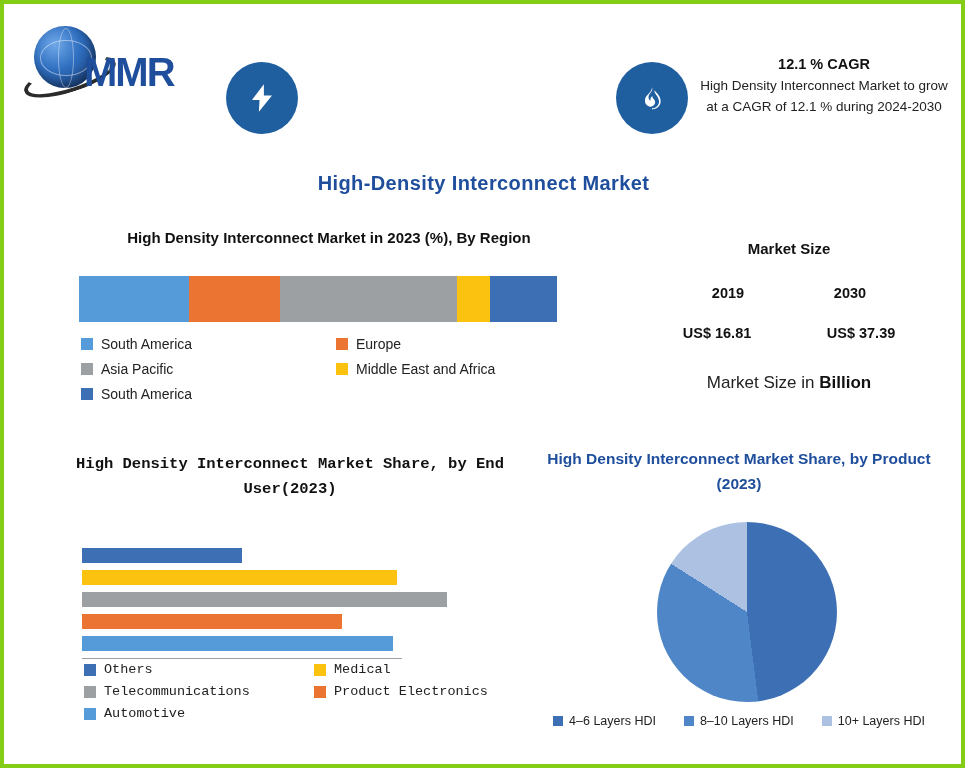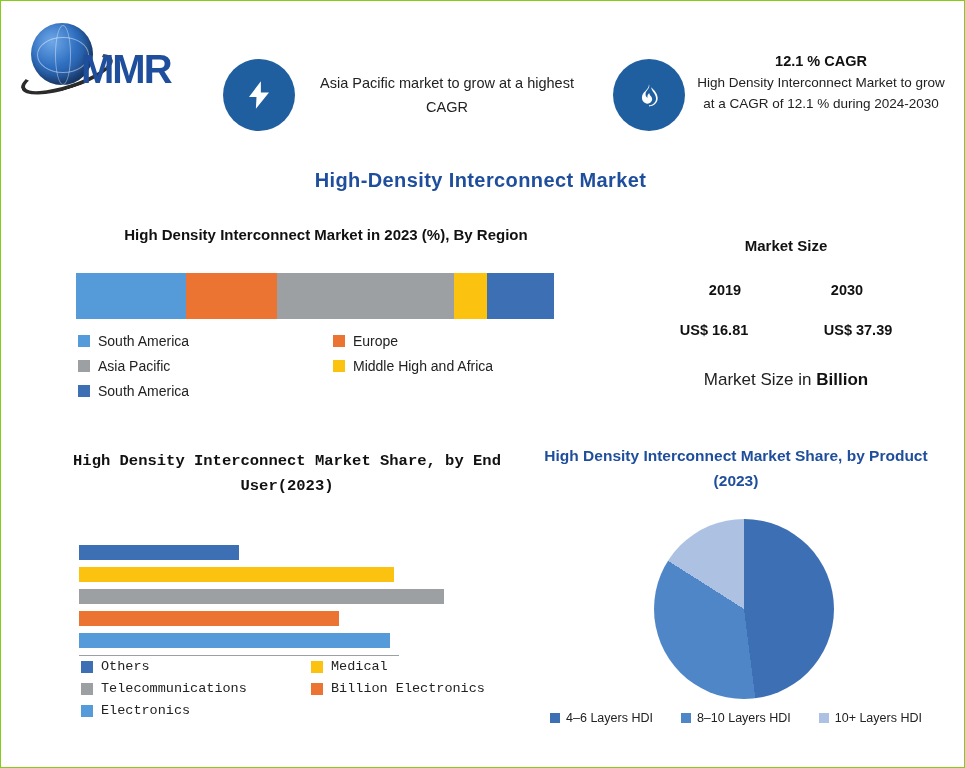--- a/index.html
+++ b/index.html
@@ -7,21 +7,21 @@
   body {
     width: 965px; height: 768px;
     background: #ffffff;
     font-family: "Liberation Sans", sans-serif;
     color: #1a1a1a;
     overflow: hidden;
   }
   .page {
     position: relative;
     width: 965px; height: 768px;
-    border: 1px solid #84cc16;
+    border: 4px solid #84cc16;
     background: #ffffff;
   }
 
   
   .header {
     position: absolute;
     left: 0; top: 0;
     width: 959px; height: 148px;
   }
   .logo {
@@ -298,21 +298,20 @@
       <div class="logo-text">MMR</div>
     </div>
 
     <div class="badge badge-1">
       <span>
         <svg width="30" height="34" viewBox="0 0 24 24" aria-hidden="true">
           <path d="M13.5 1 4 13.5h6L9.5 23 20 10h-6.5z" fill="#ffffff"></path>
         </svg>
       </span>
     </div>
-    <div class="badge-1-text">Asia Pacific market to grow at a highest CAGR</div>
 
     <div class="badge badge-2">
       <span>
         <svg width="26" height="34" viewBox="0 0 24 24" aria-hidden="true">
           <path d="M12 2c1.5 4-3.2 5.4-3.2 9.2 0 1.6.9 2.8 1.9 3.3-.5-1.8.3-3.4 1.6-4.4-.2 2.3 2.6 3 2.6 5.6 0 2.3-1.9 4.3-4.4 4.3C7.7 20 5.5 17.6 5.5 14.4 5.5 8.6 12 7.8 12 2z" fill="#ffffff"></path>
           <path d="M12 21.5c3.6 0 6.5-2.7 6.5-6.3 0-4.6-4.4-6.5-4.4-10.4 2.8 3 5.9 5.6 5.9 10.3 0 4.2-3.6 7.4-8 7.4z" fill="#ffffff"></path>
         </svg>
       </span>
     </div>
     <div class="badge-2-block">
@@ -345,21 +344,21 @@
           <span>Europe</span>
         </div>
       </div>
       <div class="legend-row">
         <div class="legend-item col1">
           <span class="legend-swatch" style="background:#9ca0a3;"></span>
           <span>Asia Pacific</span>
         </div>
         <div class="legend-item">
           <span class="legend-swatch" style="background:#fbc310;"></span>
-          <span>Middle High and Africa</span>
+          <span>Middle East and Africa</span>
         </div>
       </div>
       <div class="legend-row">
         <div class="legend-item col1">
           <span class="legend-swatch" style="background:#3d6fb5;"></span>
           <span>South America</span>
         </div>
       </div>
     </div>
   </div>
@@ -412,27 +411,27 @@
           <span>Medical</span>
         </div>
       </div>
       <div class="legend-row">
         <div class="legend-item col1">
           <span class="legend-swatch" style="background:#9ca0a3;"></span>
           <span>Telecommunications</span>
         </div>
         <div class="legend-item">
           <span class="legend-swatch" style="background:#ec7432;"></span>
-          <span>Billion Electronics</span>
+          <span>Product Electronics</span>
         </div>
       </div>
       <div class="legend-row">
         <div class="legend-item col1">
           <span class="legend-swatch" style="background:#559ad9;"></span>
-          <span>Electronics</span>
+          <span>Automotive</span>
         </div>
       </div>
     </div>
   </div>
 
   <div class="pie-block">
     <div class="pie-title">High Density Interconnect Market Share, by Product (2023)</div>
 
     <div class="pie" style="background: conic-gradient(from 0deg, #3d6fb5 0deg 172.8deg, #4f86c8 172.8deg 302.4deg, #adc2e3 302.4deg 360deg);"></div>
 

